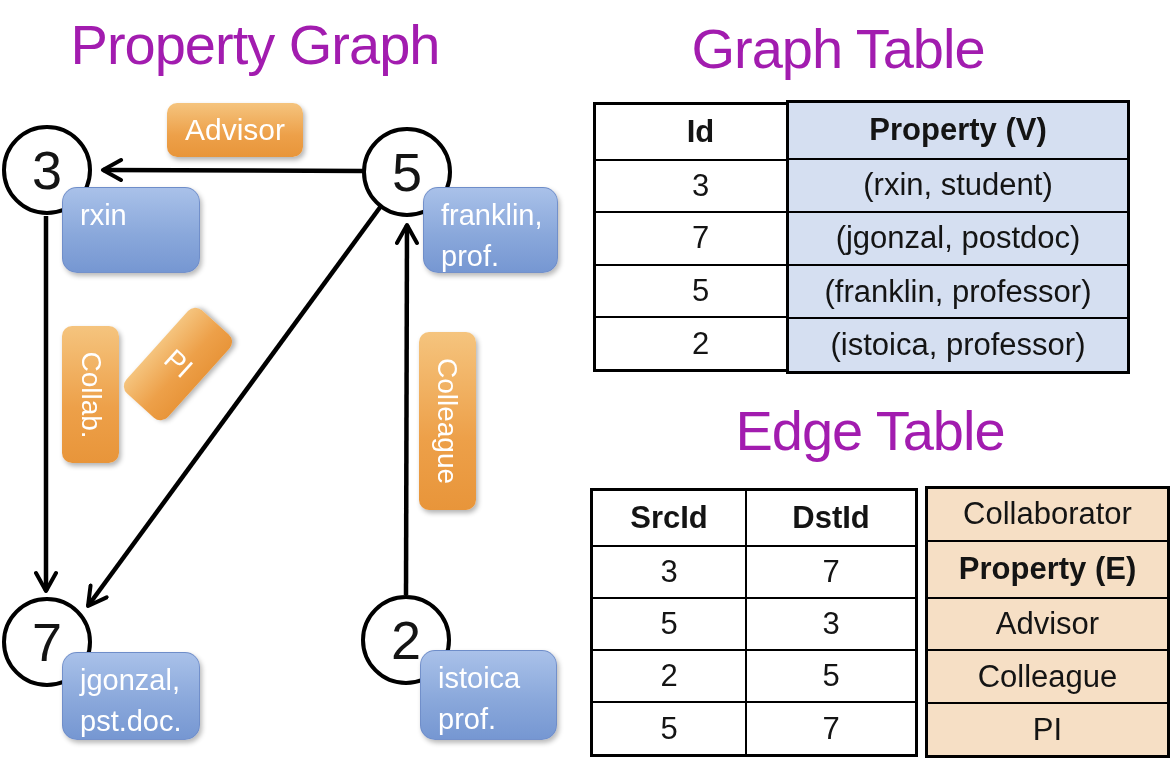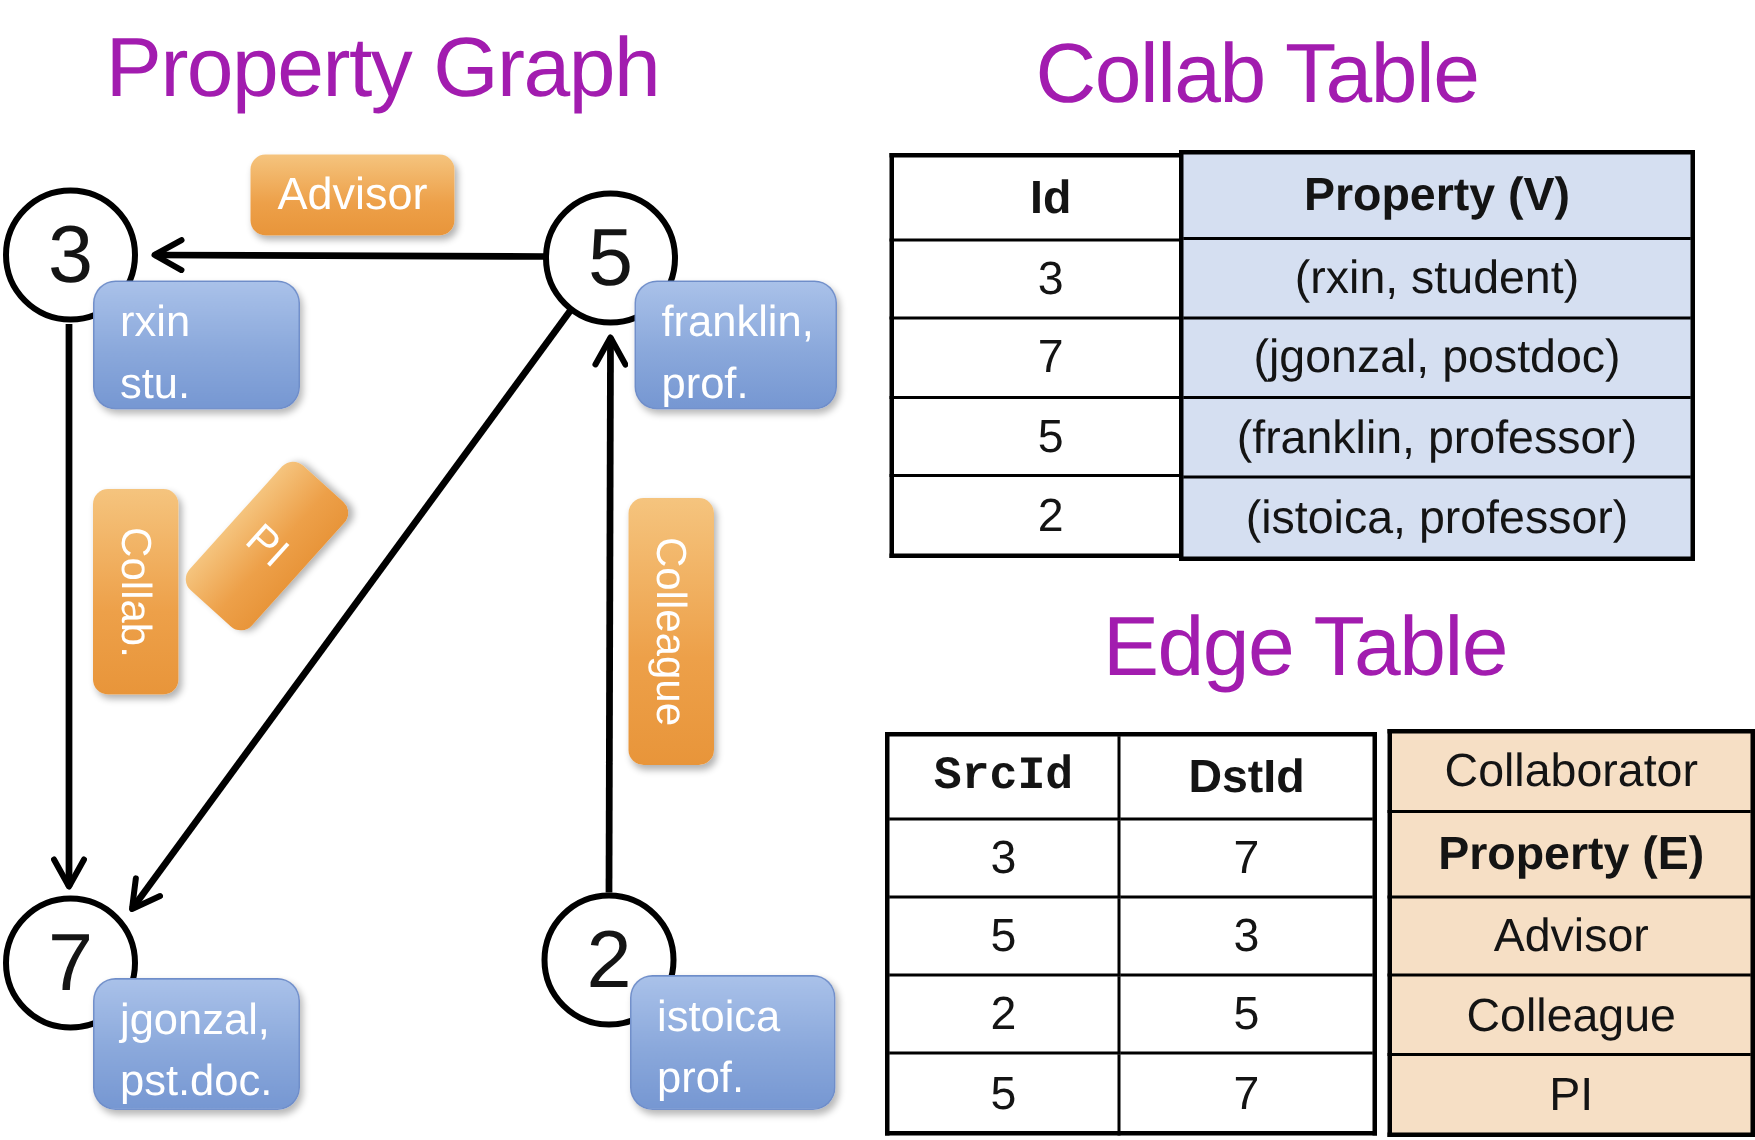--- a/index.html
+++ b/index.html
@@ -80,21 +80,20 @@
   </div>
   <div class="vertex" style="left:2px; top:597px;">
     <span>7</span>
   </div>
   <div class="vertex" style="left:361px; top:595px;">
     <span>2</span>
   </div>
 
   <div class="vcard" style="left:62px; top:187px; width:138px; height:86px;">
     <span>rxin</span>
-    <span>stu.</span>
   </div>
   <div class="vcard" style="left:423px; top:187px; width:135px; height:86px;">
     <span>franklin,</span>
     <span>prof.</span>
   </div>
   <div class="vcard" style="left:62px; top:652px; width:138px; height:88px;">
     <span>jgonzal,</span>
     <span>pst.doc.</span>
   </div>
   <div class="vcard" style="left:420px; top:650px; width:137px; height:90px;">
@@ -108,21 +107,21 @@
   <div class="elabel" style="left:62px; top:326px; width:57px; height:137px;">
     <span class="vtext">Collab.</span>
   </div>
   <div class="elabel" id="pi-box" style="left:122px; top:336px; width:112px; height:56px;">
     <span class="vtext">PI</span>
   </div>
   <div class="elabel" style="left:419px; top:332px; width:57px; height:178px;">
     <span class="vtext">Colleague</span>
   </div>
 
-  <div class="title" style="left:588px; top:16px; width:500px;">Collab Table</div>
+  <div class="title" style="left:588px; top:16px; width:500px;">Graph Table</div>
 
   <table class="tbl" id="vt-id" style="left:593px; top:102px; width:215px; height:270px;">
     <tbody>
         <tr style="height:56px;">
           <td class="hdr">Id</td>
         </tr>
     <tr>
           <td>3</td>
         </tr>
     <tr>
@@ -155,21 +154,21 @@
           <td>(istoica, professor)</td>
         </tr>
   </tbody>
     </table>
 
   <div class="title" style="left:620px; top:398px; width:500px;">Edge Table</div>
 
   <table class="tbl" id="et-main" style="left:590px; top:488px; width:328px; height:269px;">
     <tbody>
         <tr style="height:56px;">
-      <td class="hdr" style="width:152px;font-family:Liberation Mono, monospace;">SrcId</td>
+      <td class="hdr" style="width:152px;">SrcId</td>
       <td class="hdr">DstId</td>
     </tr>
     <tr>
       <td>3</td>
       <td>7</td>
     </tr>
     <tr>
       <td>5</td>
       <td>3</td>
     </tr>

